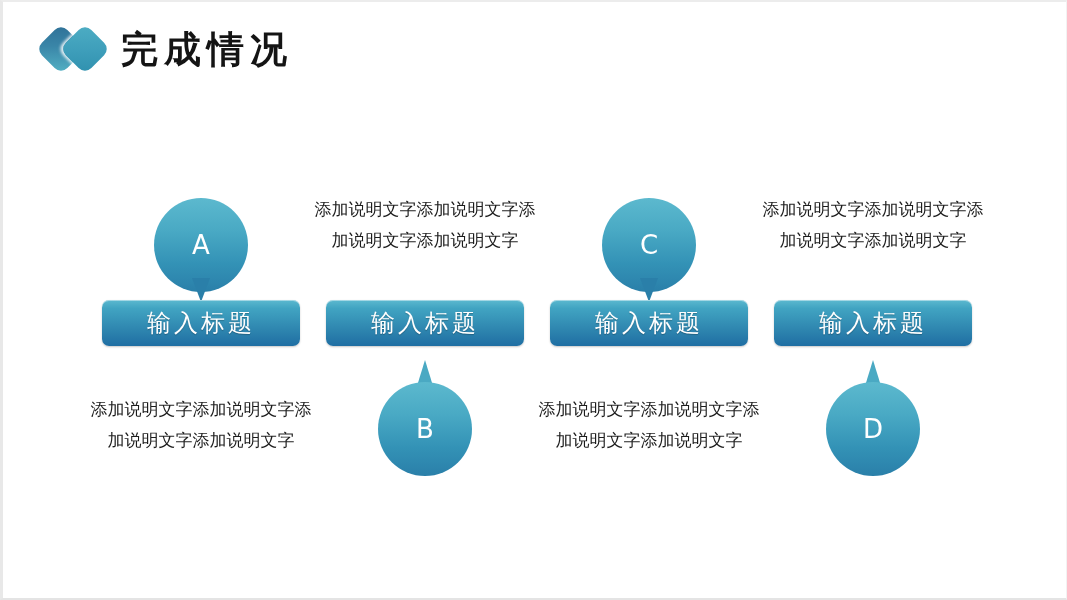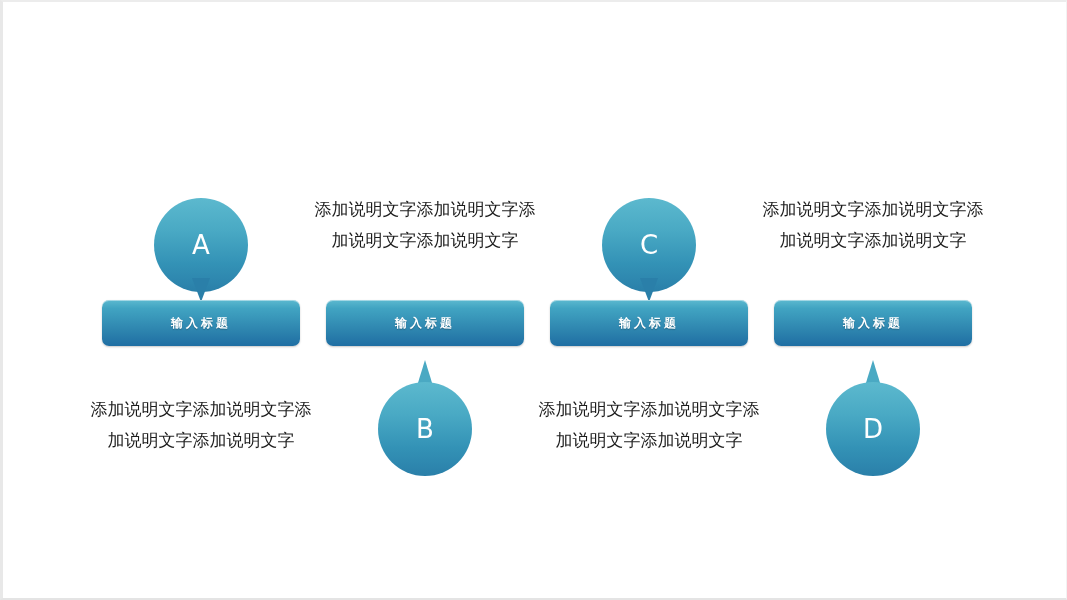--- a/index.html
+++ b/index.html
@@ -89,26 +89,26 @@
     width: 198px;
     height: 46px;
     border-radius: 7px;
     background: linear-gradient(to bottom, #5cb9cf 0%, #41a4c2 18%, #2f87b0 62%, #1f6ea3 100%);
     box-shadow: 0 1px 2px rgba(0,0,0,0.22), inset 0 1px 0 rgba(255,255,255,0.45);
     display: flex;
     align-items: center;
     justify-content: center;
   }
   .title-bar-label {
-    font-size: 12px;
+    font-size: 24px;
     color: #ffffff;
     letter-spacing: 3px;
     text-shadow: 0 1px 1px rgba(0,0,0,0.25);
     font-family: "DejaVu Sans", "Liberation Sans", sans-serif;
-    font-weight: 700;
+    font-weight: 400;
   }
 
   
   .pin {
     position: absolute;
     width: 94px;
     height: 94px;
   }
   .pin-bubble {
     position: absolute;
@@ -163,20 +163,27 @@
     color: #1c1c1c;
     font-family: "DejaVu Sans", "Liberation Sans", sans-serif;
     margin-top: 14px;
   }
 </style>
 </head>
 <body>
 
 <div id="slide">
 
+  <div id="header">
+    <div class="logo-mark">
+      <div class="logo-diamond back"></div>
+      <div class="logo-diamond front"></div>
+    </div>
+    <div id="page-title">完成情况</div>
+  </div>
 
   <div id="diagram">
 
     <div class="column" style="left:86px; top:0;">
       <div class="pin down" style="left:65px; top:196px;">
         <div class="pin-bubble">
           <span class="pin-letter">A</span>
         </div>
         <div class="pin-tail"></div>
       </div>

